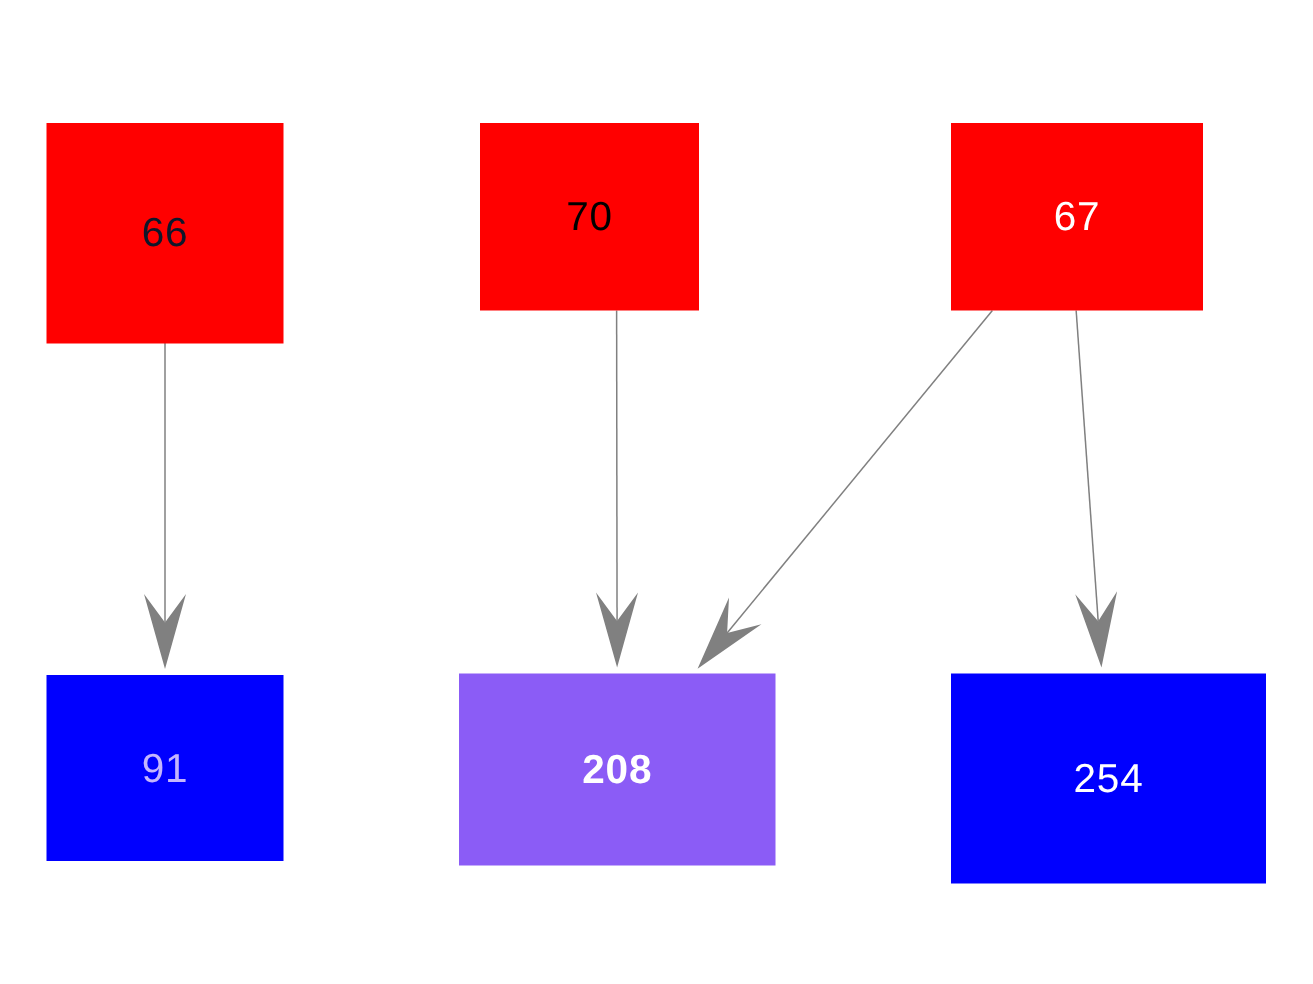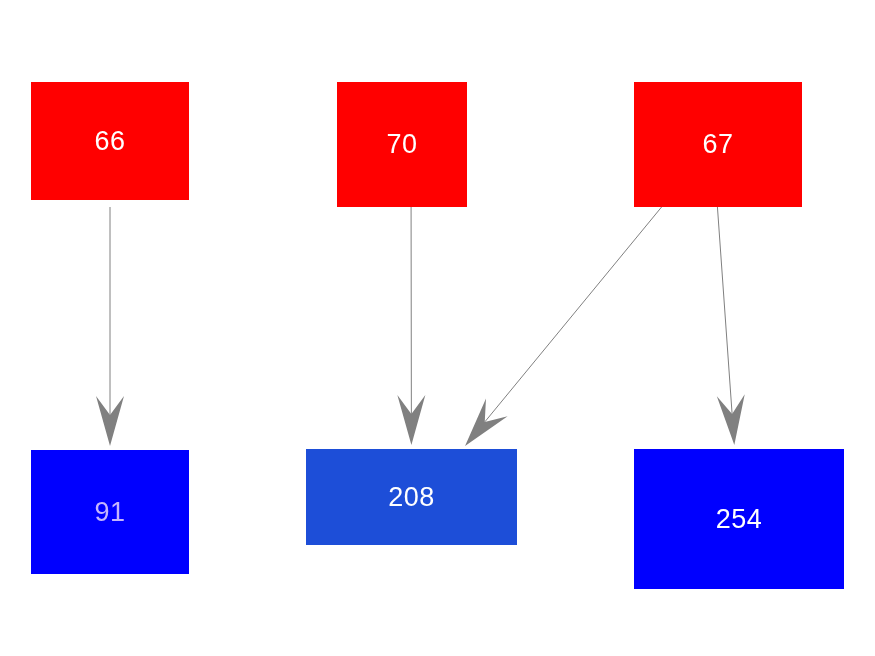--- a/index.html
+++ b/index.html
@@ -44,31 +44,31 @@
   <svg class="edge-layer" viewBox="0 0 875 656" xmlns="http://www.w3.org/2000/svg">
       <line x1="110" y1="207" x2="110" y2="415" stroke="#808080" stroke-width="1"></line>
       <polygon points="110,446 96,396 110,415 124,396" fill="#808080"></polygon>
       <line x1="411.08526603001366" y1="207" x2="411.36766716585385" y2="414.00003257088" stroke="#808080" stroke-width="1"></line>
       <polygon points="411.40995907738386,445.0000037223863 397.3417593452036,395.01914982516394 411.36766716585385,414.00003257088 425.34173328849954,394.9809506792659" fill="#808080"></polygon>
       <line x1="661.5845839017735" y1="207" x2="484.73962581407335" y2="421.9707367799075" stroke="#808080" stroke-width="1"></line>
       <polygon points="465.0452965459701,445.91094134627514 485.9986384645513,398.4034949568613 484.73962581407335,421.9707367799075 507.62204904062526,416.19192139256745" fill="#808080"></polygon>
       <line x1="717.4338335607094" y1="207" x2="732.1249147594134" y2="414.08774074327016" stroke="#808080" stroke-width="1"></line>
       <polygon points="734.3185831251062,445.0100275135166 716.8155046390389,396.1260603718191 732.1249147594134,414.08774074327016 744.7453120444227,394.1446824931288" fill="#808080"></polygon>
     </svg>
-<div class="node" style="left: 31px; top: 82px; width: 158px; height: 118px; background: rgb(255, 0, 0); color: #ffffff;">
+<div class="node" style="left: 31px; top: 82px; width: 158px; height: 147px; background: rgb(255, 0, 0); color: #0f172a;">
     <span class="node-label">66</span>
   </div>
-    <div class="node" style="left: 337px; top: 82px; width: 130px; height: 125px; background: rgb(255, 0, 0); color: #ffffff;">
+    <div class="node" style="left: 320px; top: 82px; width: 146px; height: 125px; background: rgb(255, 0, 0); color: #000000;">
     <span class="node-label">70</span>
   </div>
     <div class="node" style="left: 634px; top: 82px; width: 168px; height: 125px; background: rgb(255, 0, 0); color: rgb(255, 255, 255);">
     <span class="node-label">67</span>
   </div>
     <div class="node" style="left: 31px; top: 450px; width: 158px; height: 124px; background: rgb(0, 0, 255); color: #c4b5fd;">
     <span class="node-label">91</span>
   </div>
-    <div class="node" style="left: 306px; top: 449px; width: 211px; height: 96px; background: #1d4ed8; color: rgb(255, 255, 255);">
+    <div class="node" style="left: 306px; top: 449px; width: 211px; height: 128px; background: #8b5cf6; color: rgb(255, 255, 255); font-weight: bold;">
     <span class="node-label">208</span>
   </div>
     <div class="node" style="left: 634px; top: 449px; width: 210px; height: 140px; background: rgb(0, 0, 255); color: #ffffff;">
     <span class="node-label">254</span>
   </div>
   </div>
 
 </body></html>

